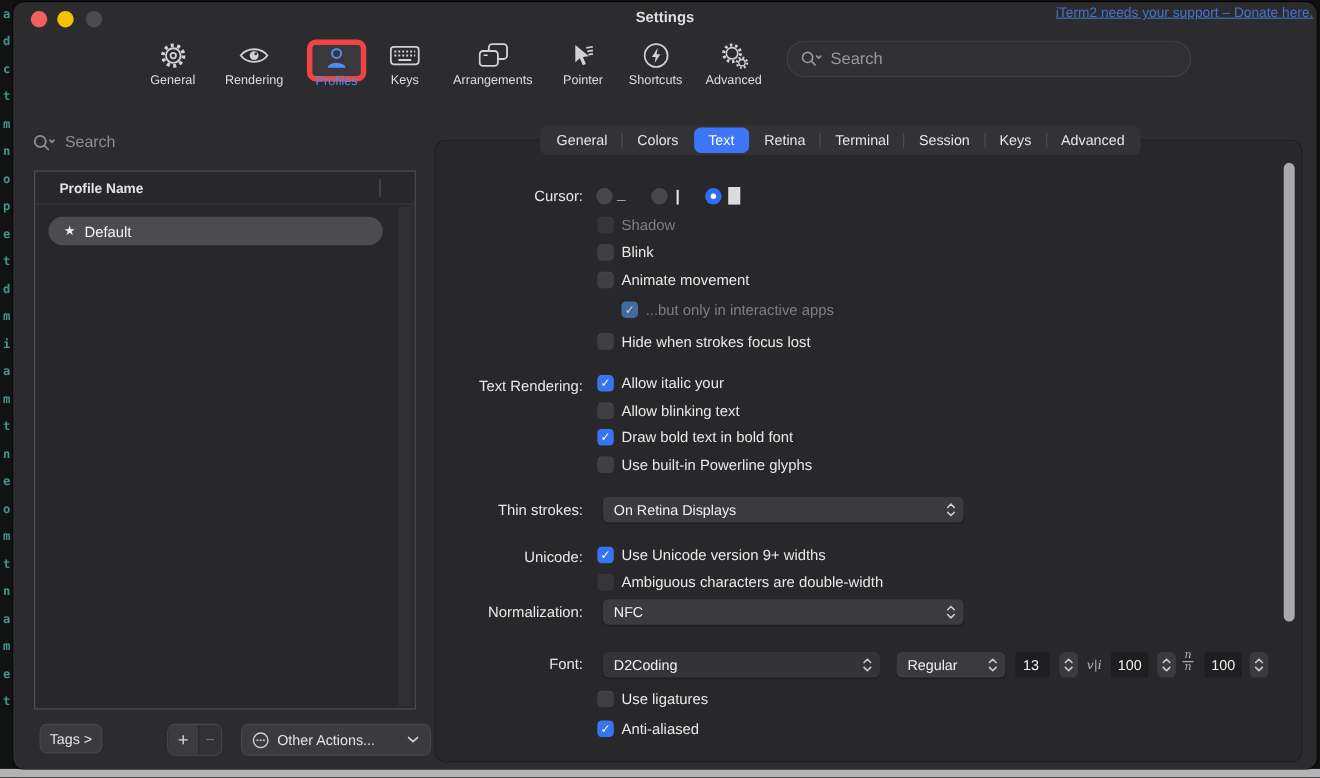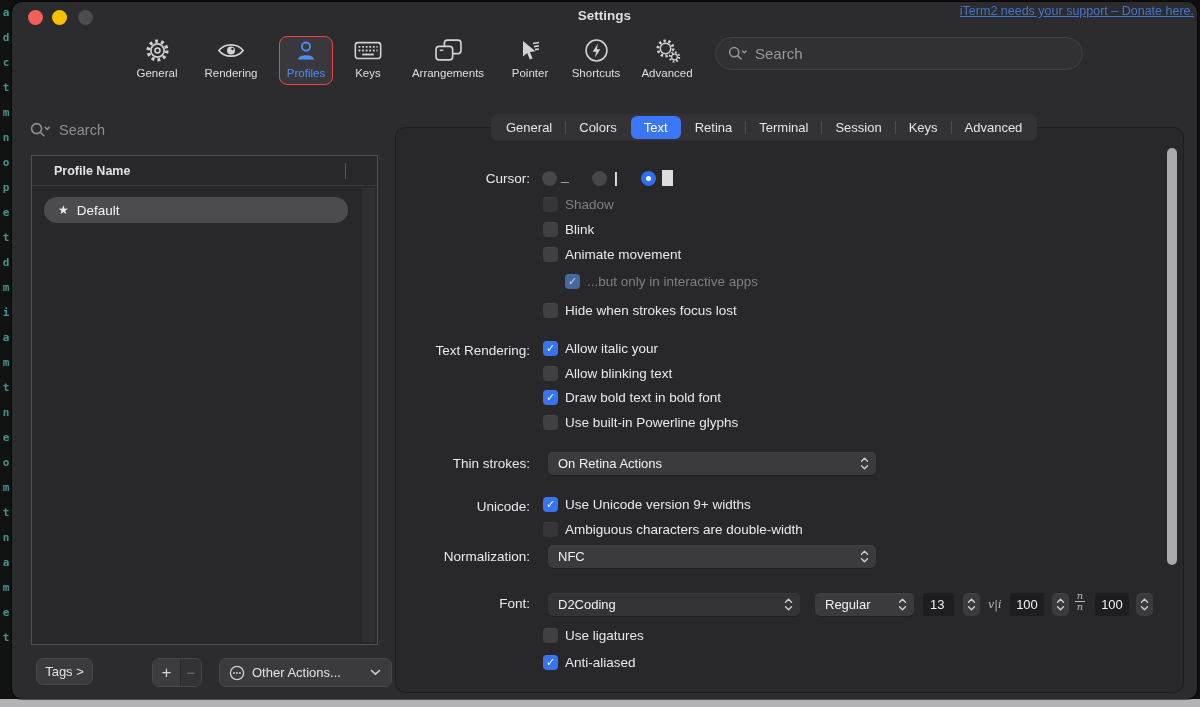--- a/index.html
+++ b/index.html
@@ -27,21 +27,21 @@
   .tl.gray { left:78px; background:#4c4c4e; }
   .win-title { position:absolute; left:12px; top:8px; width:1185px; text-align:center;
     font-size:13.5px; font-weight:700; color:#dfdfe1; }
   .donate { position:absolute; right:6px; top:4px; font-size:12.5px; color:#4374cf;
     text-decoration:underline; cursor:pointer; }
   
   .tb-item { position:absolute; top:37px; width:84px; height:52px; display:flex;
     flex-direction:column; align-items:center; justify-content:flex-start; gap:3px; }
   .tb-item .ticon { height:27px; display:flex; align-items:center; }
   .tb-item .tlabel { font-size:11.5px; color:#dededf; }
-  .tb-item.sel { background:#39393d; border:1px solid #ef4444; border-radius:8px; top:36px; height:49px; }
+  .tb-item.sel { background:#39393d; border:5px solid #ef4444; border-radius:8px; top:36px; height:38px; }
   .tb-item.sel .tlabel { color:#4e8cf8; }
   .tb-search { position:absolute; left:715px; top:37px; width:368px; height:33px;
     background:#313135; border:1px solid #414146; border-radius:17px;
     display:flex; align-items:center; padding:0 12px; gap:6px; }
   .tb-search .ph { font-size:15px; color:#97979d; }
   
   .sb-search { position:absolute; left:30px; top:122px; display:flex; align-items:center; gap:7px; }
   .sb-search .ph { font-size:14.5px; color:#8d8d92; }
   .panel { position:absolute; left:31px; top:155px; width:347px; height:490px;
     border:1px solid #515155; background:#28282a; }
@@ -352,21 +352,21 @@
   <div class="cbl" style="left:565px; top:365px">Allow blinking text</div>
 
   <div class="cb on" style="left:543px; top:390px"></div>
   <div class="cbl" style="left:565px; top:389px">Draw bold text in bold font</div>
 
   <div class="cb" style="left:543px; top:415px"></div>
   <div class="cbl" style="left:565px; top:414px">Use built-in Powerline glyphs</div>
 
   <div class="lbl" style="top:456px">Thin strokes:</div>
   <div class="popup" style="left:548px; top:452px; width:328px">
-    <span>On Retina Actions</span>
+    <span>On Retina Displays</span>
     <span class="updown">
       <svg width="9" height="13" viewBox="0 0 9 13" fill="none" stroke="#cfcfd2" stroke-width="1.4" stroke-linecap="round" stroke-linejoin="round">
           <polyline points="1.5,4.3 4.5,1.3 7.5,4.3"></polyline>
           <polyline points="1.5,8.7 4.5,11.7 7.5,8.7"></polyline>
         </svg>
     </span>
   </div>
 
   <div class="lbl" style="top:499px">Unicode:</div>
   <div class="cb on" style="left:543px; top:497px"></div>

